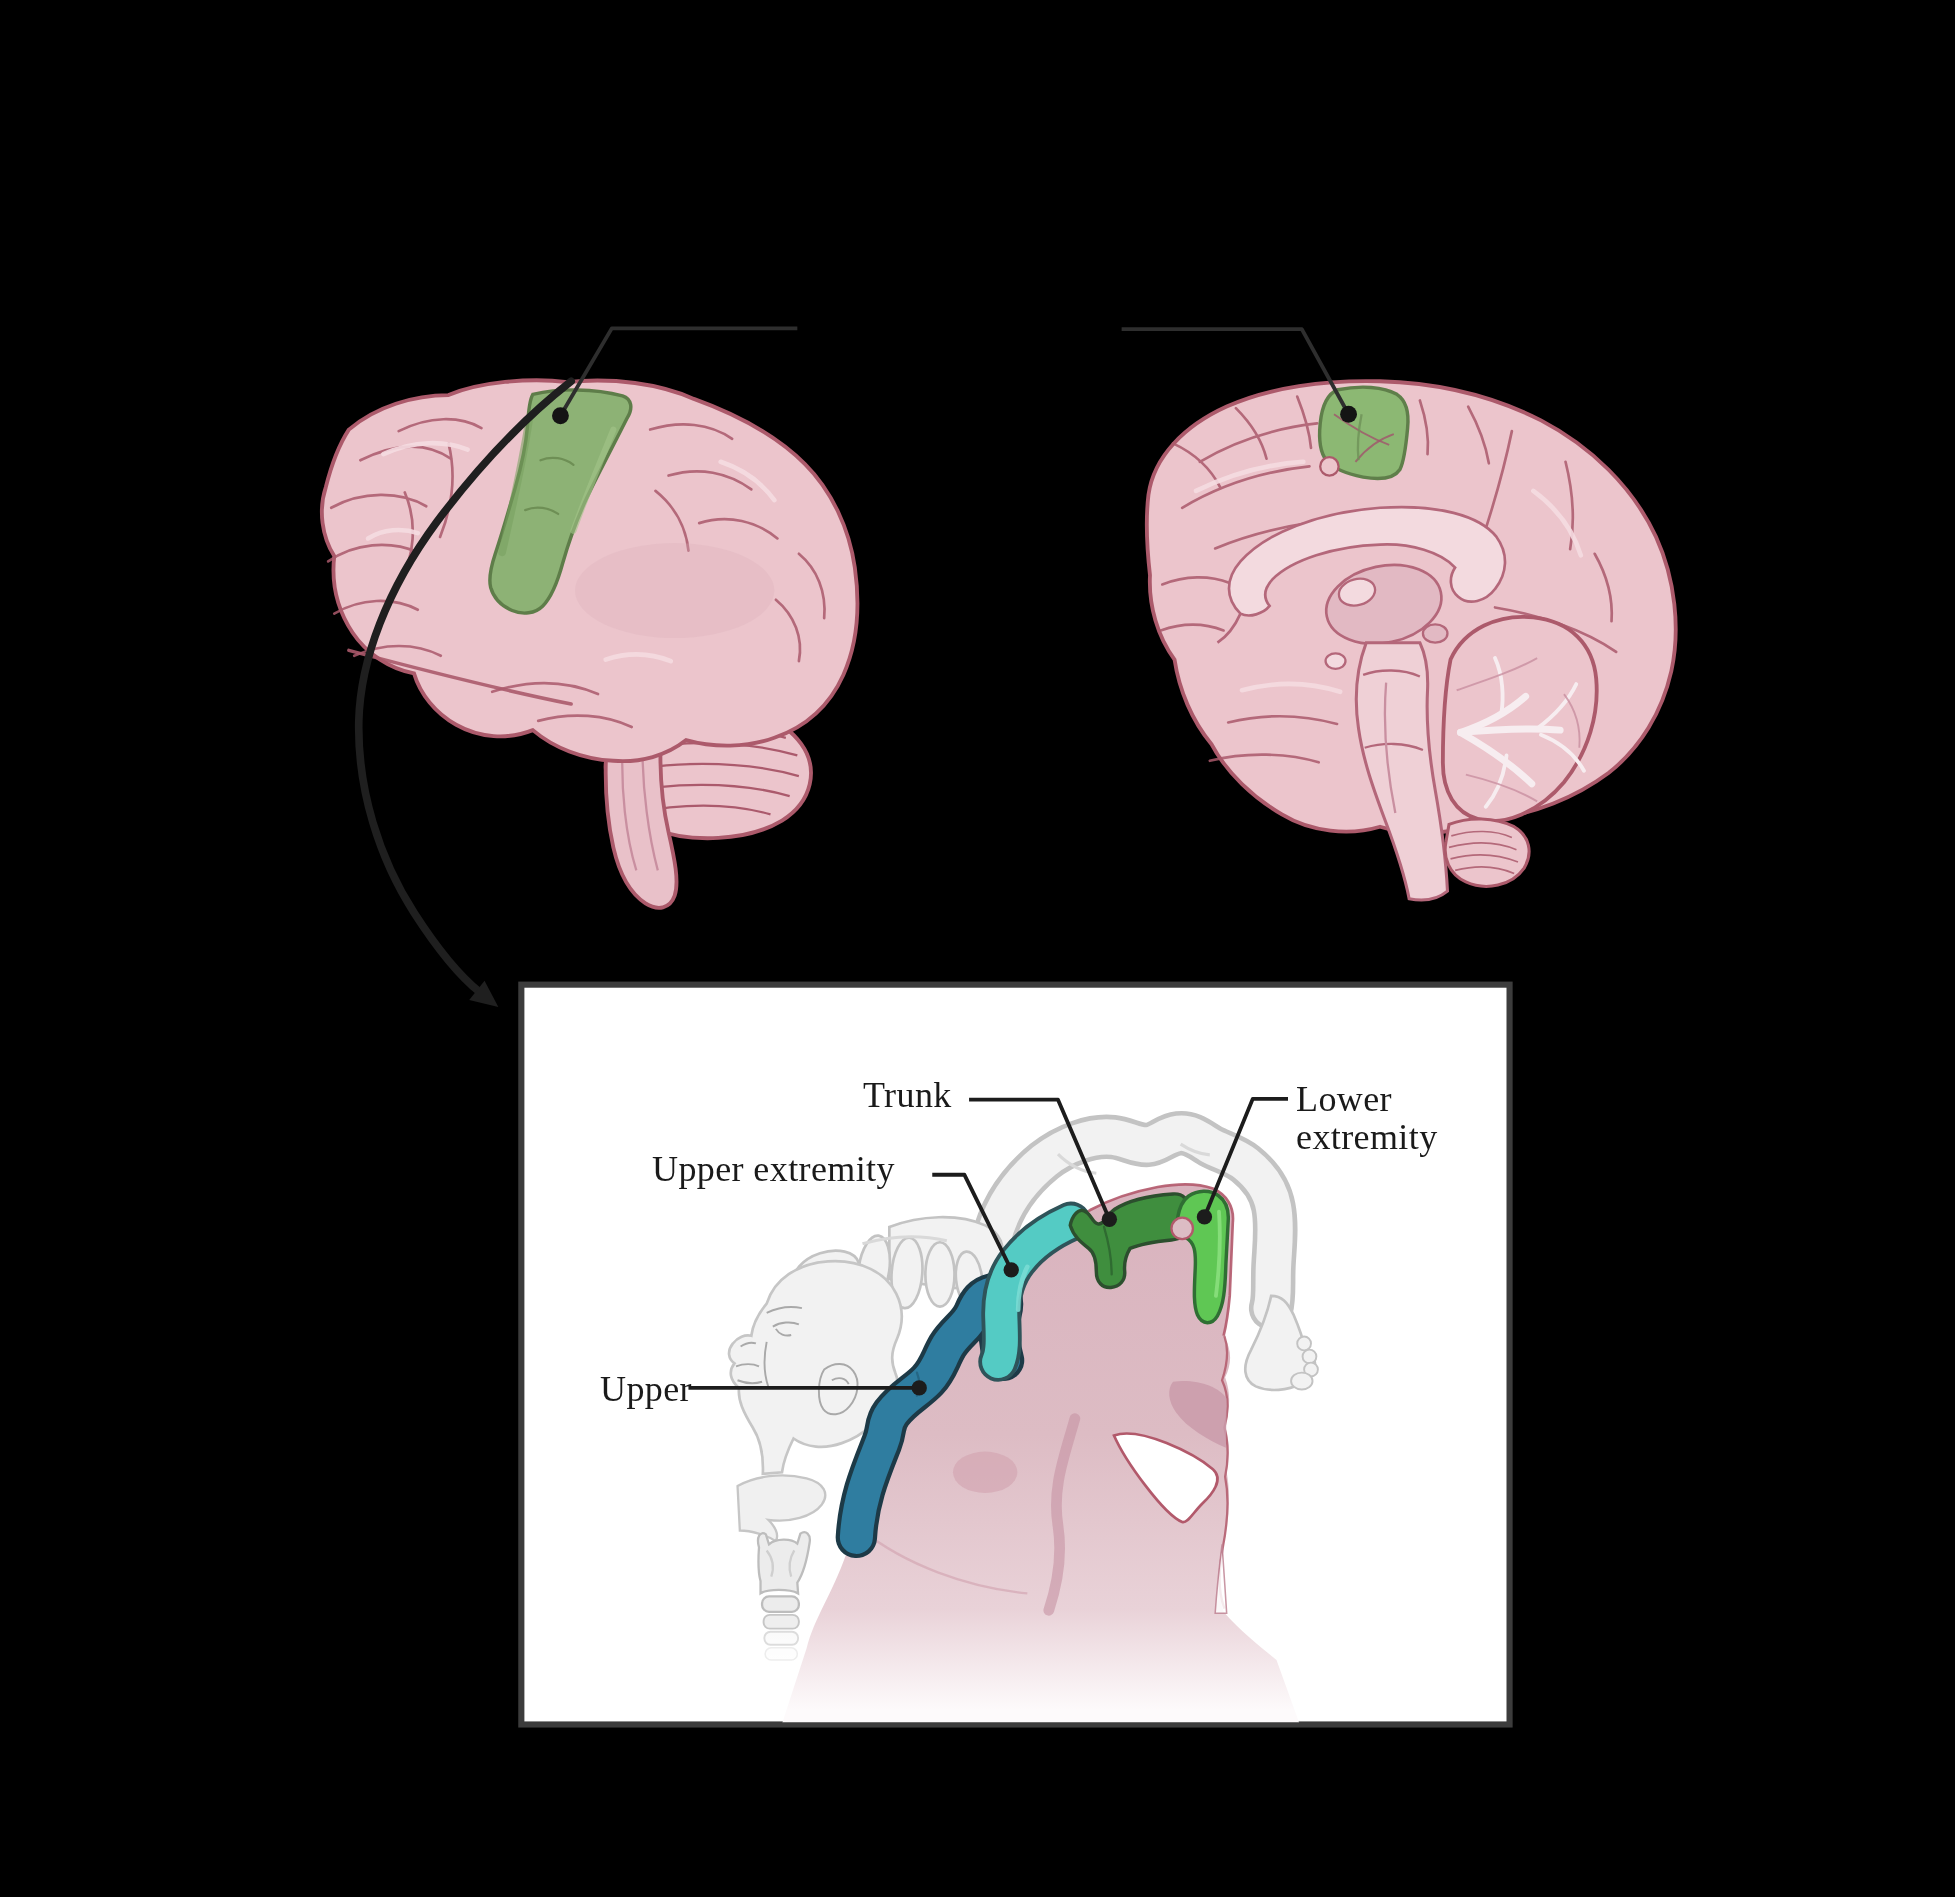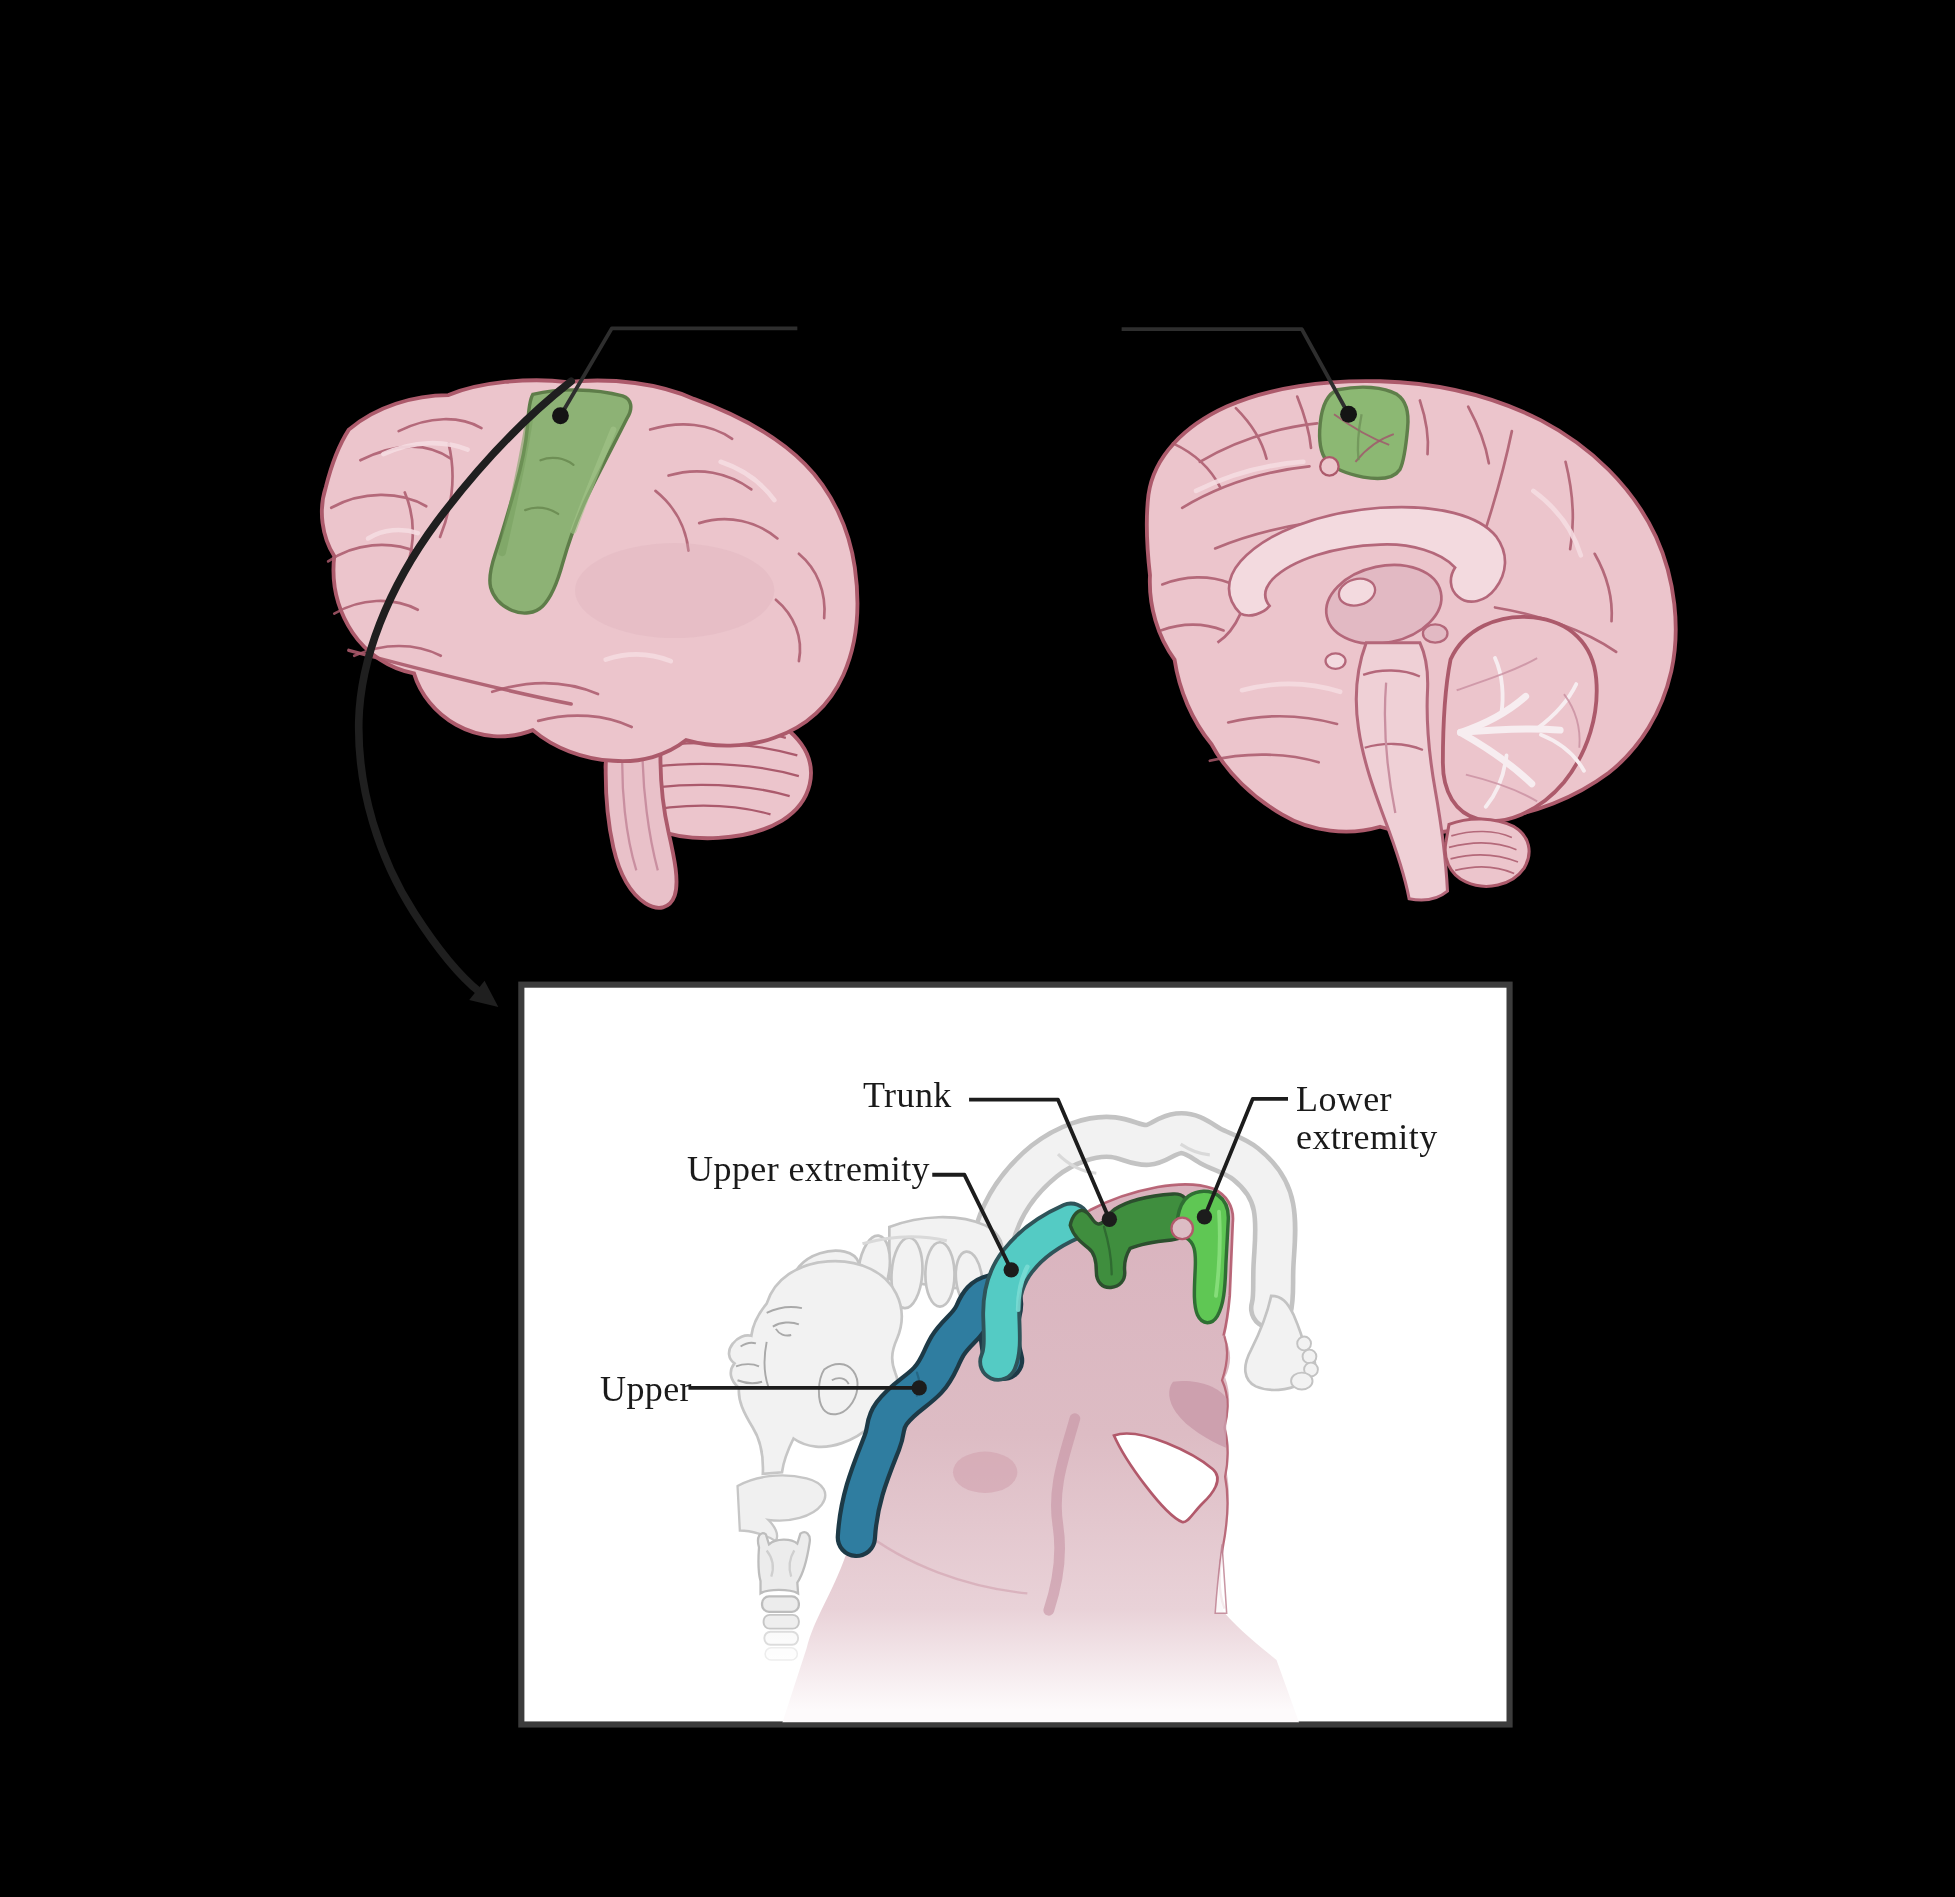--- a/index.html
+++ b/index.html
@@ -2,21 +2,21 @@
 <html style="font-size:12.3px"><head>
 <meta charset="utf-8">
 <style>
   html,body{margin:0;padding:0;background:#000;}
   #stage{position:relative;width:1955px;height:1898px;background:#000;overflow:hidden;
          font-family:Liberation Serif, serif;}
   #art{position:absolute;left:0;top:0;width:1955px;height:1898px;}
   .panel-label{position:absolute;color:#1a1a1a;font-size:36px;line-height:38px;
                letter-spacing:0.4px;white-space:pre-line;}
   #label-trunk{left:863px;top:1076px;}
-  #label-upper{left:652px;top:1150px;width:278px;text-align:right;}
+  #label-upper{left:652px;top:1150px;width:278px;text-align:left;}
   #label-lower{left:1296px;top:1080px;}
   #label-face{left:600px;top:1370px;}
 </style>
 </head>
 <body>
 
 <div id="stage">
 
 <svg id="art" viewBox="0 0 2550 2475" xmlns="http://www.w3.org/2000/svg">
   <defs>

